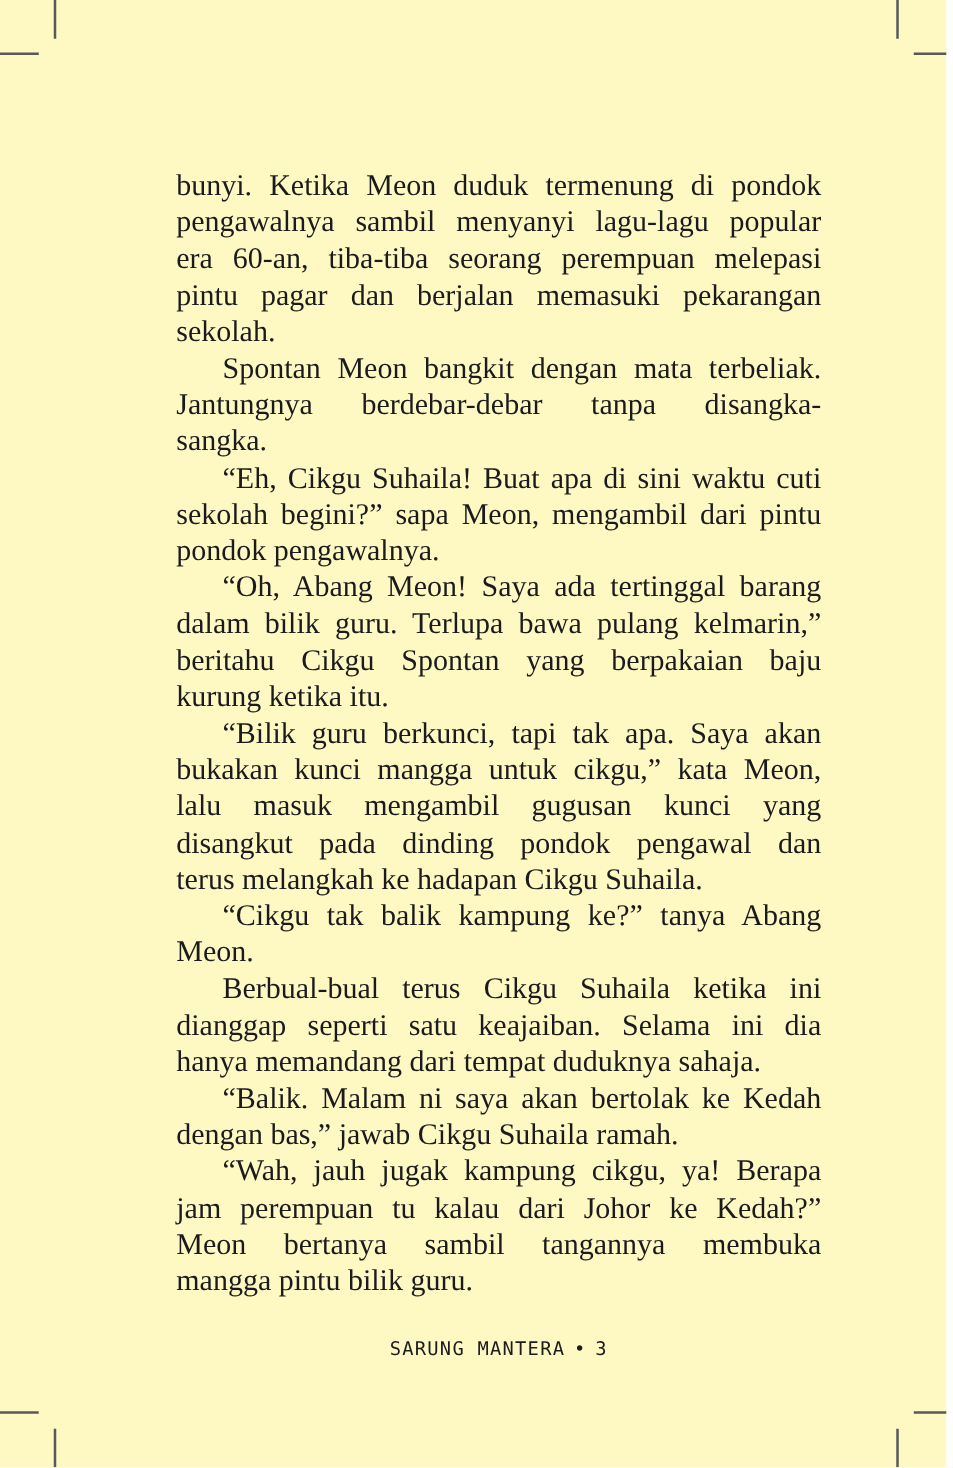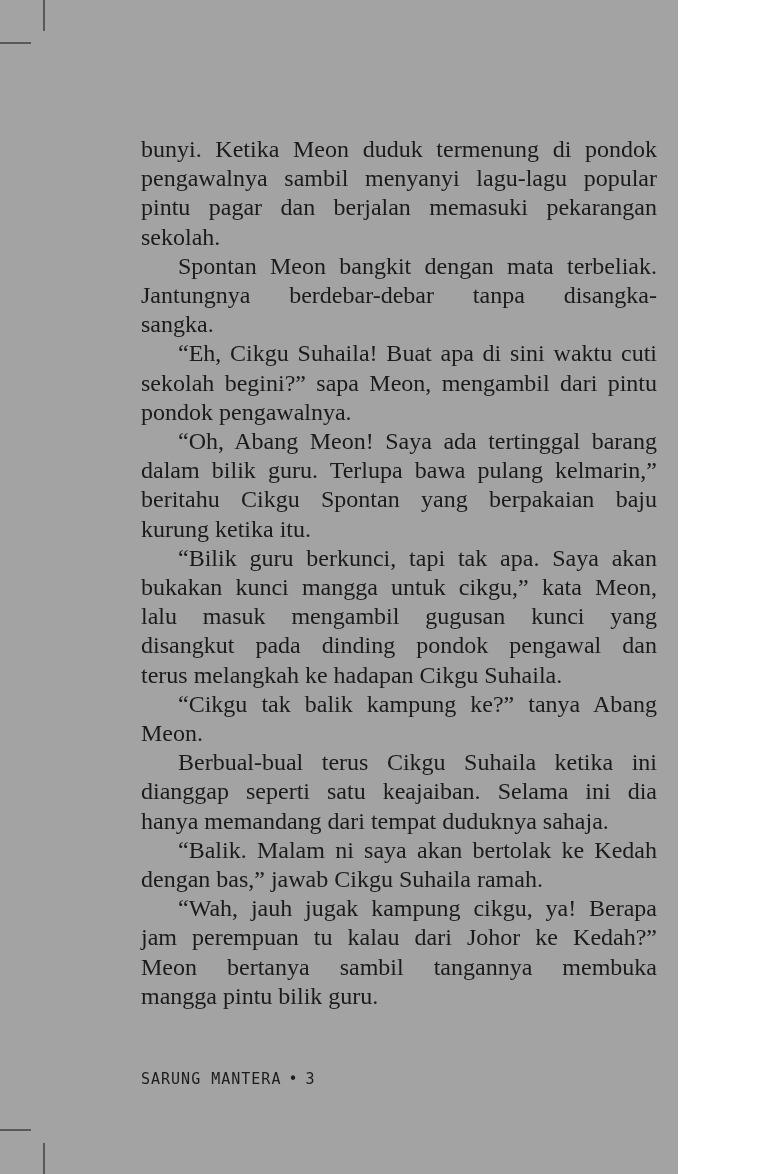--- a/index.html
+++ b/index.html
@@ -2,23 +2,23 @@
 <html><head>
 <meta charset="utf-8">
 <style>
   html, body {
     margin: 0;
     padding: 0;
     background: #ffffff;
   }
   .page {
     position: relative;
-    width: 678px;
+    width: 757px;
     height: 1174px;
-    background: #a3a3a3;
+    background: #fef9c3;
     overflow: hidden;
     font-family: "Liberation Serif", serif;
   }
   
   .crop {
     position: absolute;
     background: #59595c;
   }
   .crop.v { width: 2px; height: 31px; }
   .crop.h { width: 31px; height: 2px; }
@@ -53,21 +53,21 @@
   .para.indent .line:first-child {
     padding-left: 37px;
   }
 
   
   .running-footer {
     position: absolute;
     left: 141px;
     top: 1070px;
     width: 516px;
-    text-align: left;
+    text-align: center;
     font-family: "DejaVu Sans Mono", monospace;
     font-size: 15px;
     letter-spacing: 1px;
     color: #1c1c1e;
   }
   .running-footer .sep {
     margin: 0 7px;
   }
 </style>
 </head>
@@ -81,20 +81,21 @@
   <div class="crop h tr-h"></div>
   <div class="crop h bl-h"></div>
   <div class="crop v bl-v"></div>
   <div class="crop h br-h"></div>
   <div class="crop v br-v"></div>
 
   <div class="text-block">
       <div class="para">
         <div class="line">bunyi. Ketika Meon duduk termenung di pondok</div>
         <div class="line">pengawalnya sambil menyanyi lagu-lagu popular</div>
+        <div class="line">era 60-an, tiba-tiba seorang perempuan melepasi</div>
         <div class="line">pintu pagar dan berjalan memasuki pekarangan</div>
         <div class="line last">sekolah.</div>
       </div>
       <div class="para indent">
         <div class="line">Spontan Meon bangkit dengan mata terbeliak.</div>
         <div class="line">Jantungnya berdebar-debar tanpa disangka-</div>
         <div class="line last">sangka.</div>
       </div>
       <div class="para indent">
         <div class="line">“Eh, Cikgu Suhaila! Buat apa di sini waktu cuti</div>

